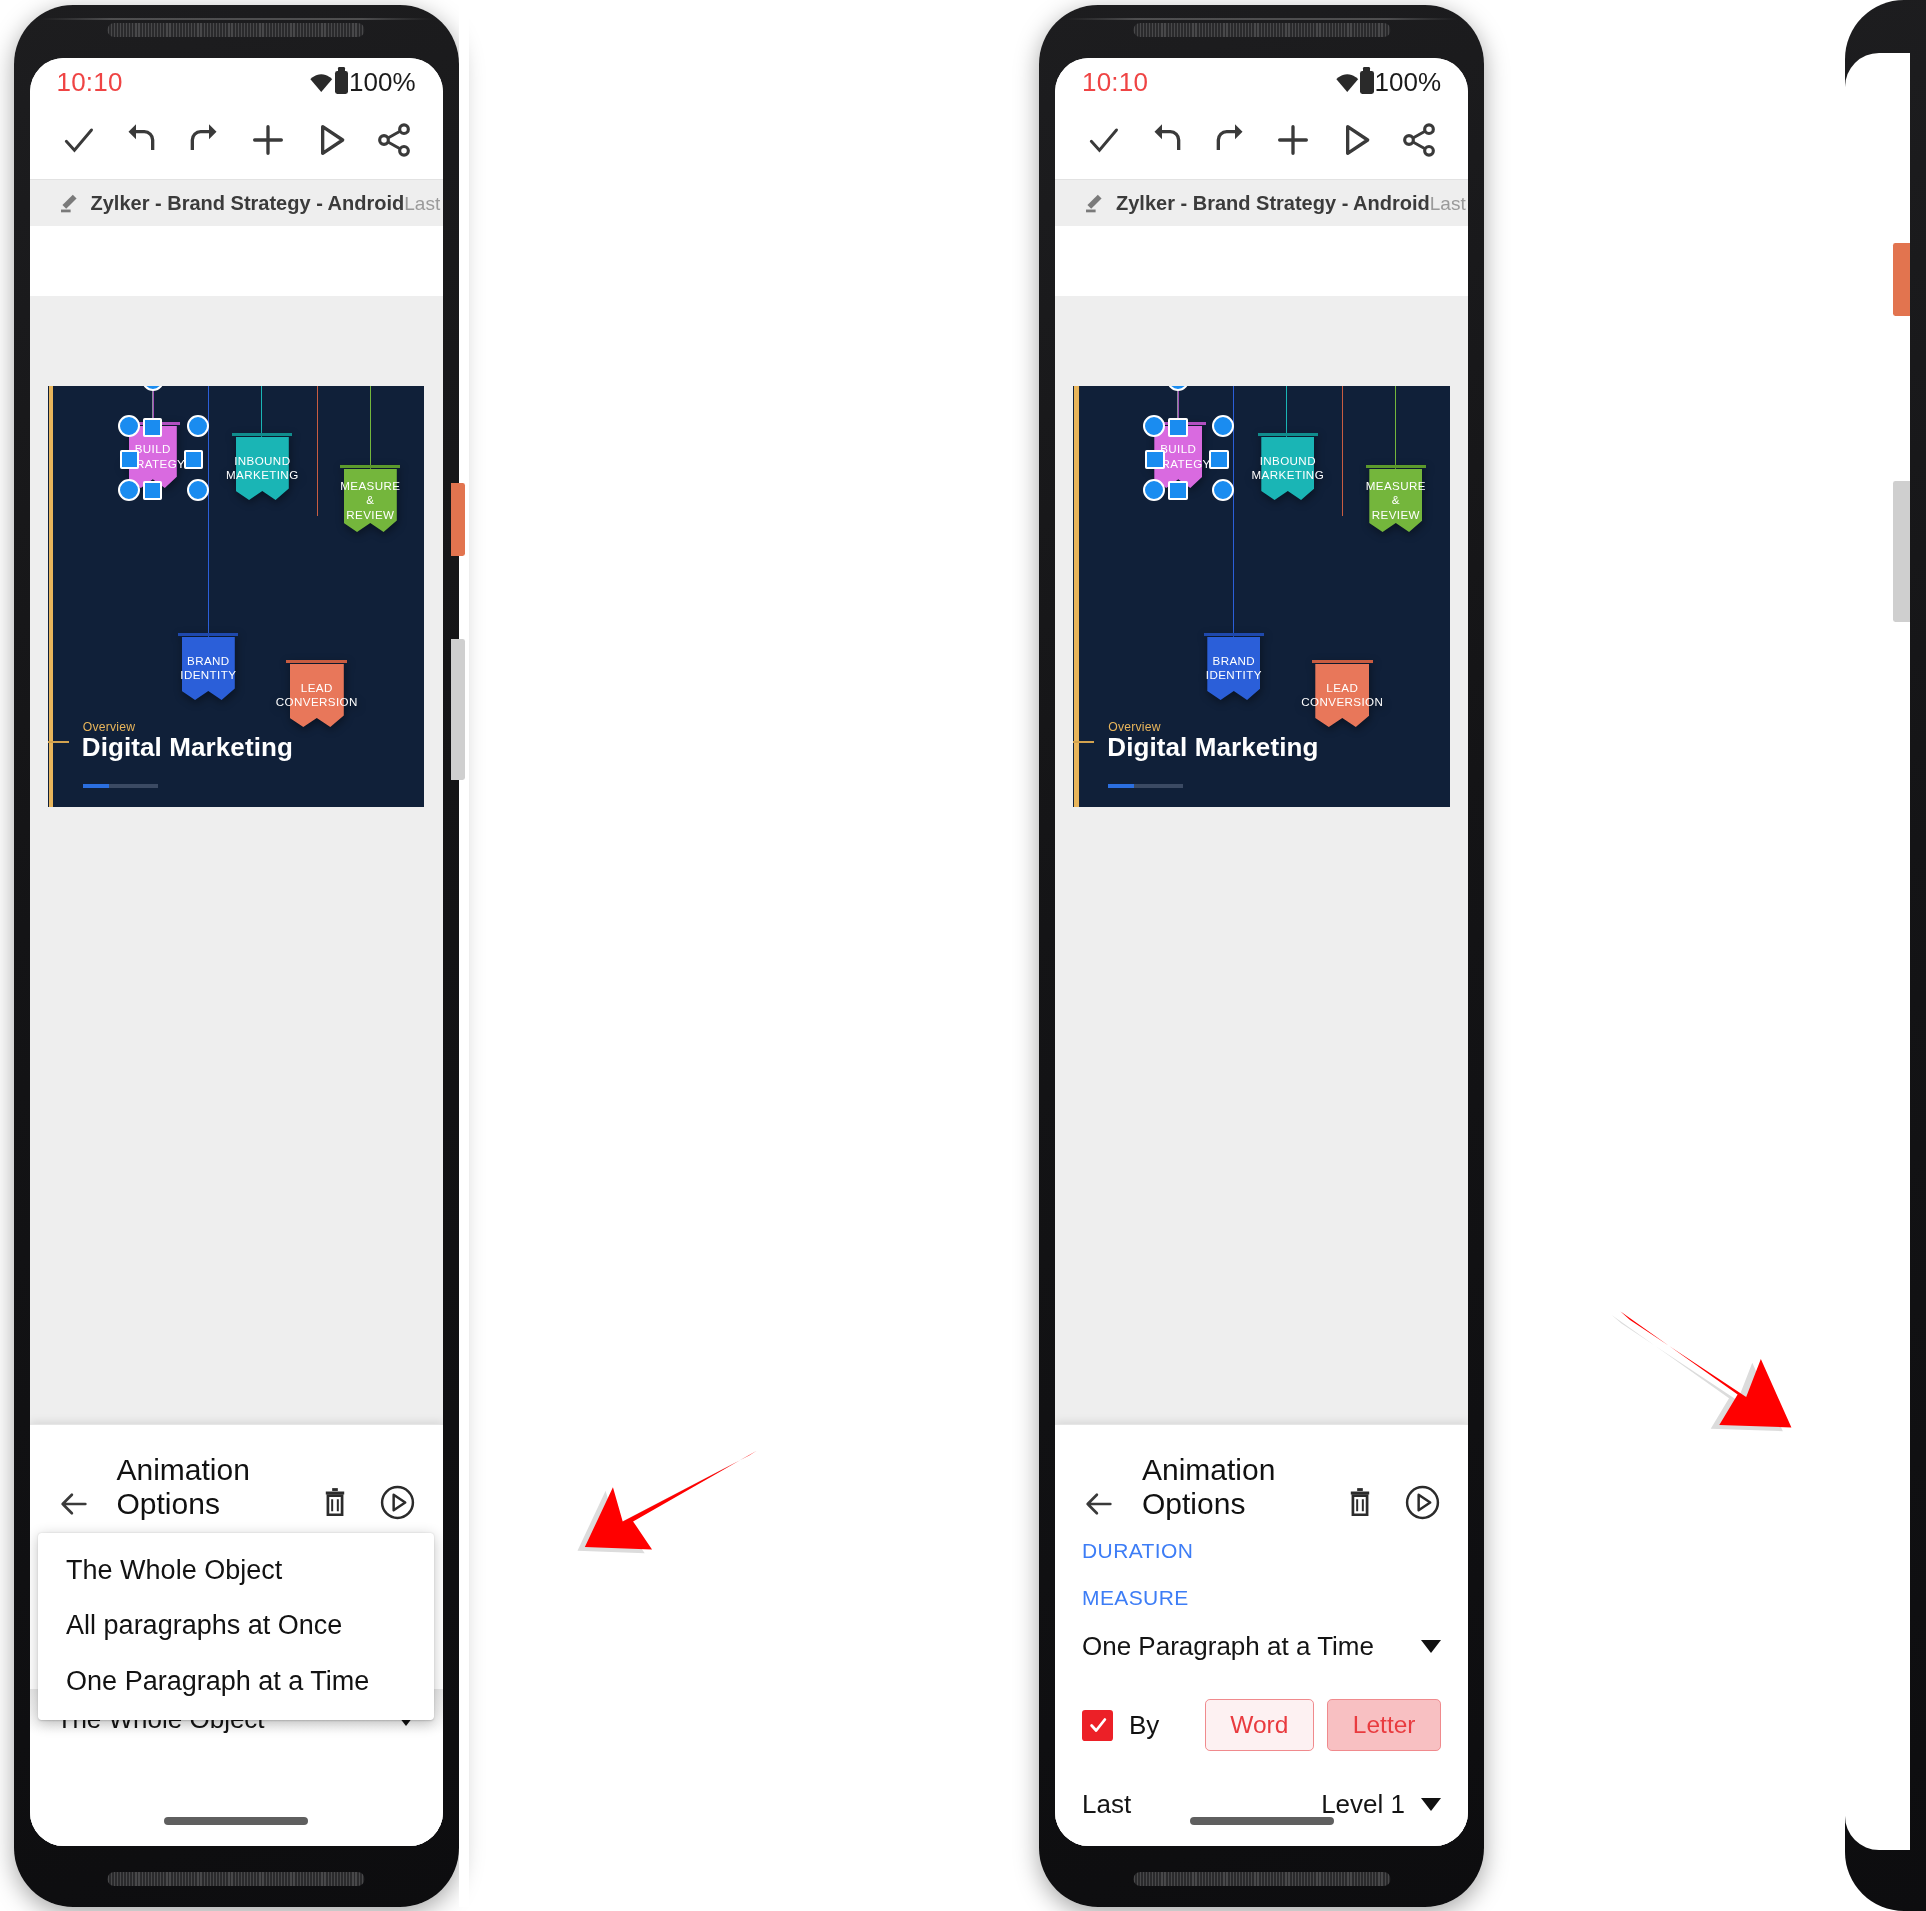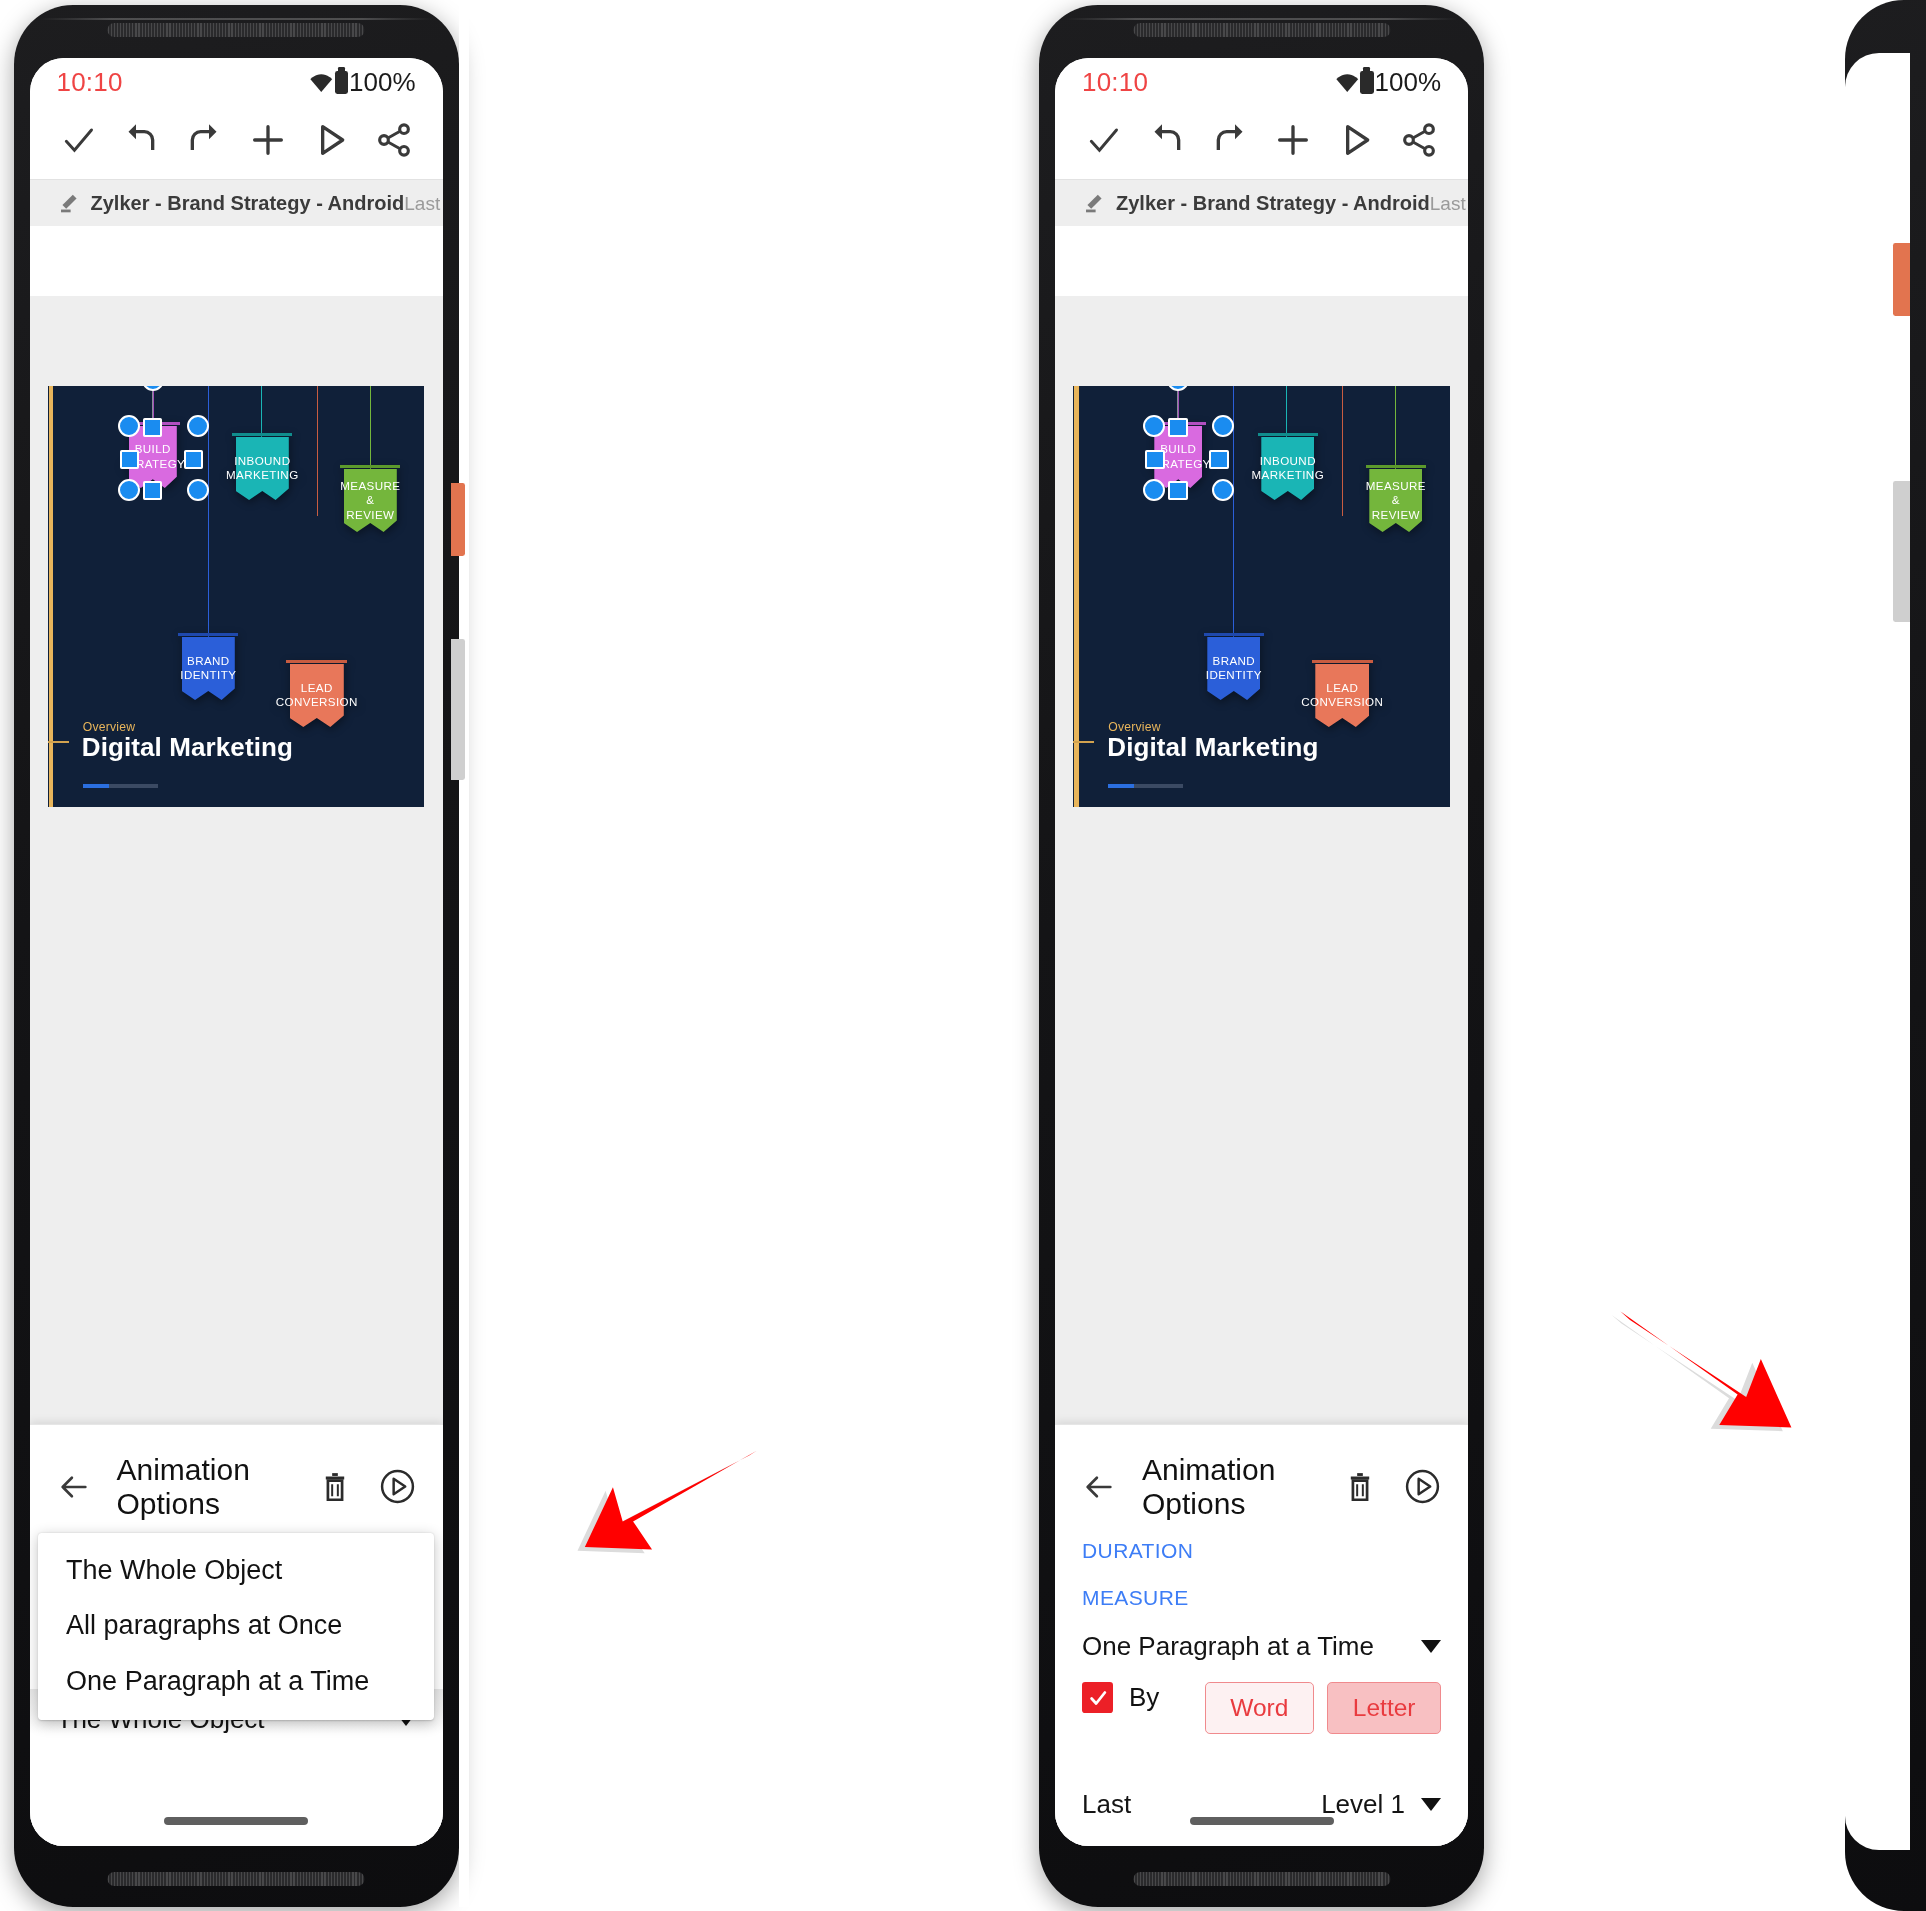--- a/index.html
+++ b/index.html
@@ -110,21 +110,21 @@
   .handle.sq{ width:19.6px; height:19.6px; border-radius:1.8px; }
   .rot-stem{ position:absolute; z-index:5; width:1.2px; background:#8a8f99; }
 
   
   .sheet{
     position:absolute; left:0; right:0; bottom:0; background:#ffffff;
     border-top:0.6px solid #e6e6e6;
     box-shadow:0 -1.8px 8.6px rgba(0,0,0,.10);
     display:flex; flex-direction:column;
   }
-  .sheet-head{ display:flex; align-items:center; padding:28px 27px 18.3px 27px; }
+  .sheet-head{ display:flex; align-items:flex-end; padding:28px 27px 18.3px 27px; }
   .back-arrow{ width:34px; height:34px; flex:0 0 auto; }
   .sheet-title{ font-size:30px; color:#111111; margin-left:26px; }
   .sheet-head-spacer{ flex:1 1 auto; }
   .head-ico{ width:37px; height:37px; margin-left:27px; display:flex; align-items:center; justify-content:center; }
 
   .row{ display:flex; align-items:center; padding:0 27px; height:72px; }
   .row-label{ font-size:26px; color:#141414; }
   .row-value{ margin-left:auto; font-size:26px; color:#141414; display:flex; align-items:center; gap:16px; }
   .caret-right{ width:16px; height:16px; border-right:3.7px solid #222; border-bottom:3.7px solid #222; transform:rotate(-45deg); }
   .caret-down{ width:0; height:0; border-left:10.4px solid transparent; border-right:10.4px solid transparent; border-top:13.5px solid #111; }
@@ -147,21 +147,21 @@
   
   .caption{ padding:0 27px; font-size:21px; color:#3d7df6; letter-spacing:0.4px; }
 
   
   .slider-row{ display:flex; align-items:center; padding:0 27px; height:72px; gap:24.5px; }
   .slider-track{ position:relative; flex:1 1 auto; height:6.1px; background:#e6e6e6; border-radius:3.1px; }
   .slider-thumb{ position:absolute; left:-2.4px; top:50%; transform:translateY(-50%); width:23px; height:23px; border-radius:50%; background:#ec2027; }
   .slider-val{ font-size:27.5px; color:#111; min-width:67px; text-align:right; }
 
   
-  .chip-row{ display:flex; align-items:flex-start; padding:0 27px; height:86px; }
+  .chip-row{ display:flex; align-items:center; padding:0 27px; height:86px; }
   .chk{
     width:31px; height:31px; border-radius:3.1px; background:#ec2027;
     display:flex; align-items:center; justify-content:center; flex:0 0 auto;
   }
   .chk svg{ display:block; }
   .chk-label{ font-size:26px; color:#111; margin-left:16px; }
   .chips{ margin-left:auto; display:flex; gap:13.5px; }
   .chip{
     border:1.8px solid #f08a8d; border-radius:4.9px; padding:11px 24.5px;
     font-size:24.5px; color:#e93b3f; background:#fdf1f2;

